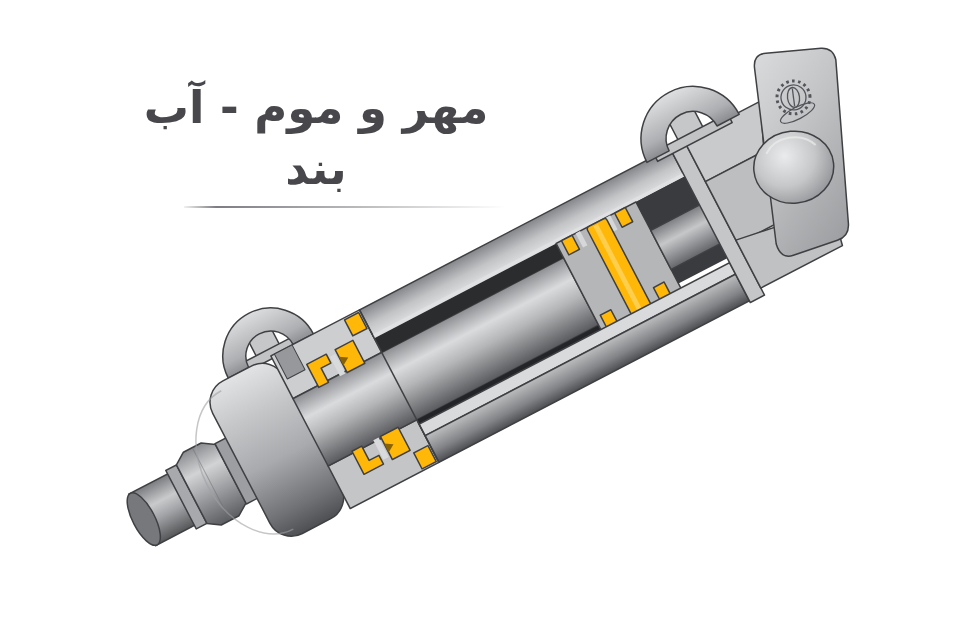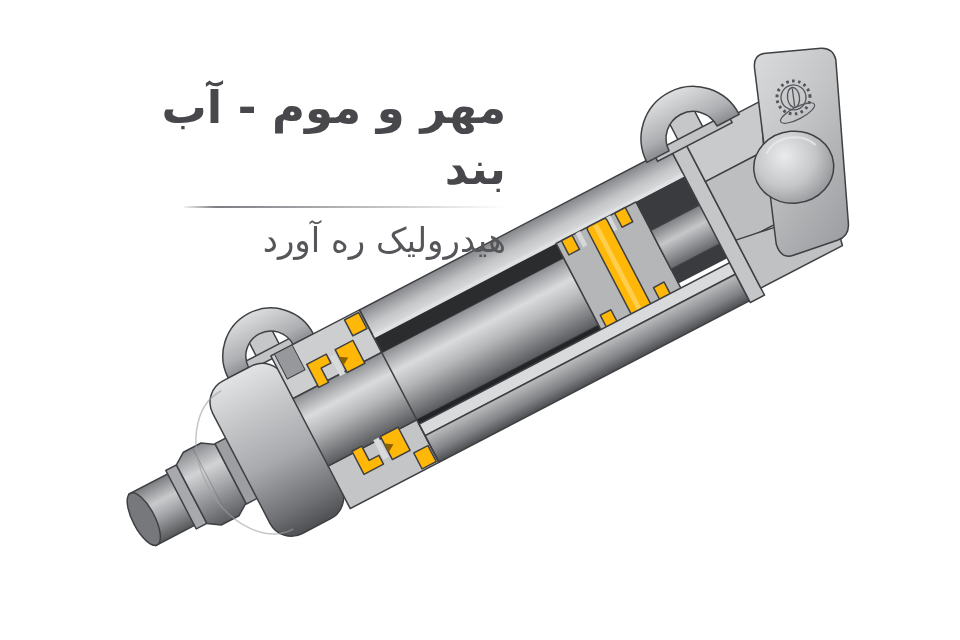--- a/index.html
+++ b/index.html
@@ -12,21 +12,21 @@
   }
   html,body{margin:0;padding:0;}
   body{
     width:960px;height:640px;overflow:hidden;position:relative;
     background:var(--background,#fff);
     font-family:"DejaVu Sans", sans-serif;
   }
   .stage{position:absolute;inset:0;}
   .brand{
     position:absolute;left:126px;top:78px;width:380px;
-    direction:rtl;text-align:right;z-index:2;
+    direction:rtl;text-align:center;z-index:2;
   }
   .brand-title{
     margin:0;font-size:45px;line-height:1.35;font-weight:600;
     color:var(--title-text,#48484c);letter-spacing:0;
   }
   .brand-divider{
     height:2px;width:322px;margin:6px 0 10px -32px;border:none;
     background:linear-gradient(to right,
       rgba(140,140,144,0.12),
       rgba(82,82,88,0.75) 10%,
@@ -46,21 +46,20 @@
   .edge{stroke:var(--outline,#3f4043);stroke-width:1.5;fill:none;}
 </style>
 </head>
 <body>
 
 <div class="stage">
 
   <div class="brand">
     <h1 class="brand-title">مهر و موم - آب بند</h1>
     <hr class="brand-divider">
-    <h2 class="brand-subtitle">هیدرولیک ره آورد</h2>
   </div>
 
   <svg width="960" height="640" viewBox="0 0 960 640">
     <defs>
       <linearGradient id="gRodSmall" gradientUnits="userSpaceOnUse" x1="0" y1="-29" x2="0" y2="29">
         <stop offset="0" stop-color="#7b7c7f"></stop>
           <stop offset="0.35" stop-color="#c9cacc"></stop>
         <stop offset="0.6" stop-color="#a2a3a6"></stop>
           <stop offset="1" stop-color="#565759"></stop>
       </linearGradient>

